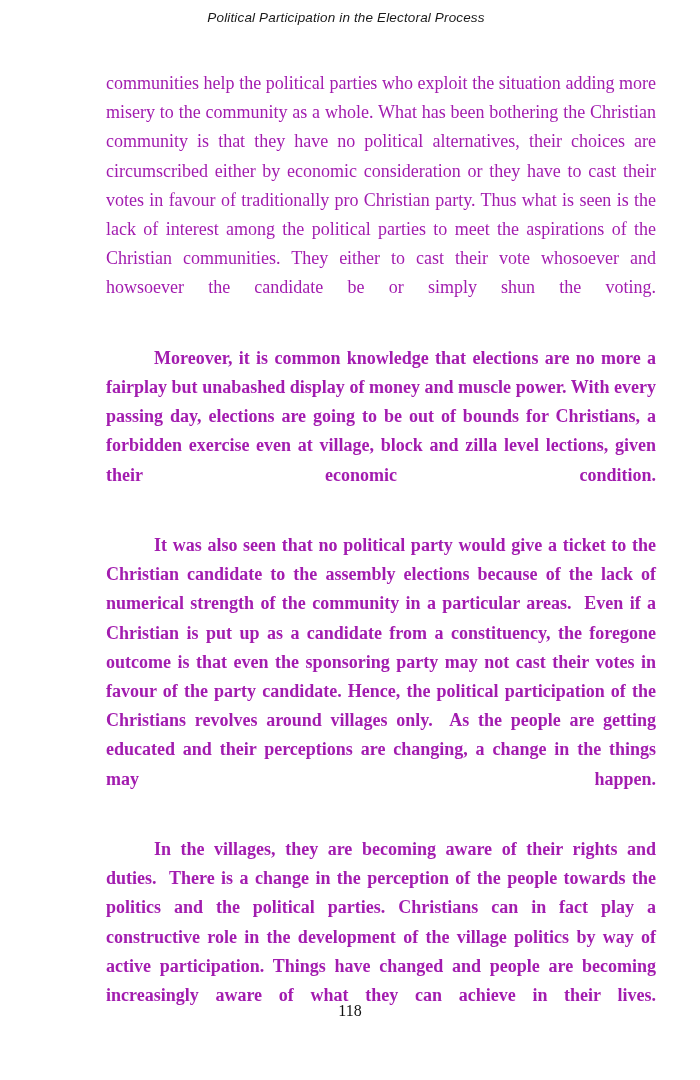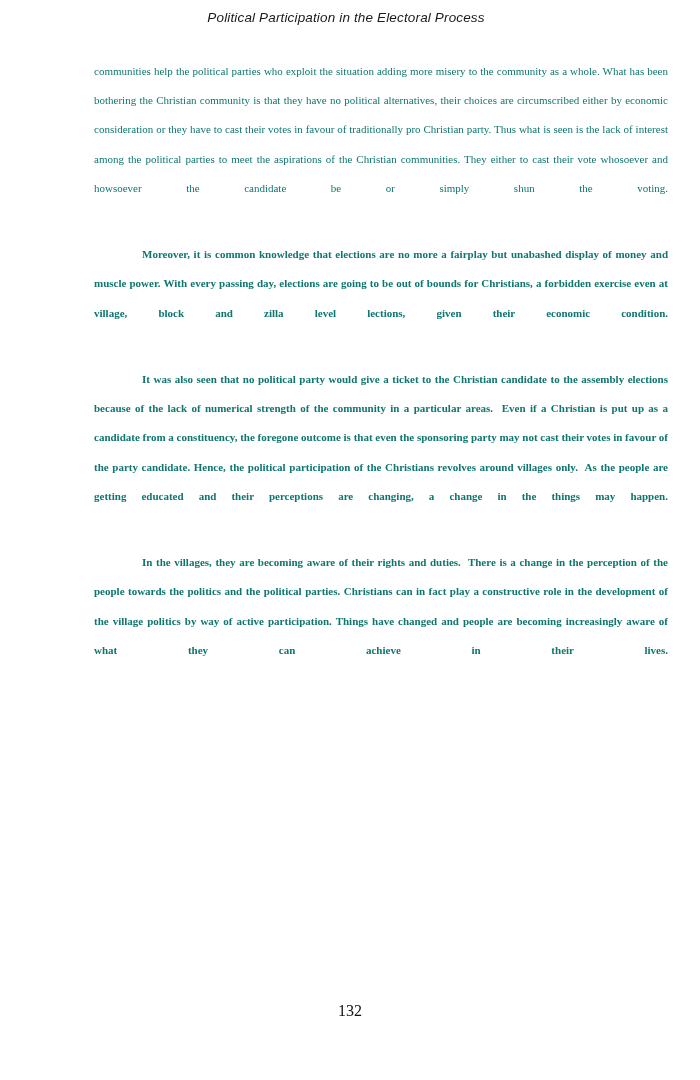--- a/index.html
+++ b/index.html
@@ -41,26 +41,26 @@
 
   
   .text-column {
     position: absolute;
     top: 57px;
     left: 94px;
     width: 574px;
   }
 
   .para {
-    margin: 0;
+    margin: 12px;
     text-align: justify;
     text-justify: inter-word;
-    font-size: 11px;
+    font-size: 18px;
     line-height: 29.2px;
-    color: #0f766e;
+    color: #a21caf;
     white-space: pre-wrap;
     hyphens: none;
   }
   .para + .para {
     margin-top: 8px;
     font-weight: bold;
   }
   .para.indent {
     text-indent: 48px;
   }
@@ -89,15 +89,15 @@
 
   <div class="running-head">Political Participation in the Electoral Process</div>
 
   <div class="text-column">
     <p class="para">communities help the political parties who exploit the situation adding more misery to the community as a whole. What has been bothering the Christian community is that they have no political alternatives, their choices are circumscribed either by economic consideration or they have to cast their votes in favour of traditionally pro Christian party. Thus what is seen is the lack of interest among the political parties to meet the aspirations of the Christian communities. They either to cast their vote whosoever and howsoever the candidate be or simply shun the voting.</p>
     <p class="para indent">Moreover, it is common knowledge that elections are no more a fairplay but unabashed display of money and muscle power. With every passing day, elections are going to be out of bounds for Christians, a forbidden exercise even at village, block and zilla level lections, given their economic condition.</p>
     <p class="para indent">It was also seen that no political party would give a ticket to the Christian candidate to the assembly elections because of the lack of numerical strength of the community in a particular areas.  Even if a Christian is put up as a candidate from a constituency, the foregone outcome is that even the sponsoring party may not cast their votes in favour of the party candidate. Hence, the political participation of the Christians revolves around villages only.  As the people are getting educated and their perceptions are changing, a change in the things may happen.</p>
     <p class="para indent">In the villages, they are becoming aware of their rights and duties.  There is a change in the perception of the people towards the politics and the political parties. Christians can in fact play a constructive role in the development of the village politics by way of active participation. Things have changed and people are becoming increasingly aware of what they can achieve in their lives.</p>
   </div>
 
-  <div class="folio">132</div>
+  <div class="folio">118</div>
 
 </div>
 
 </body></html>

